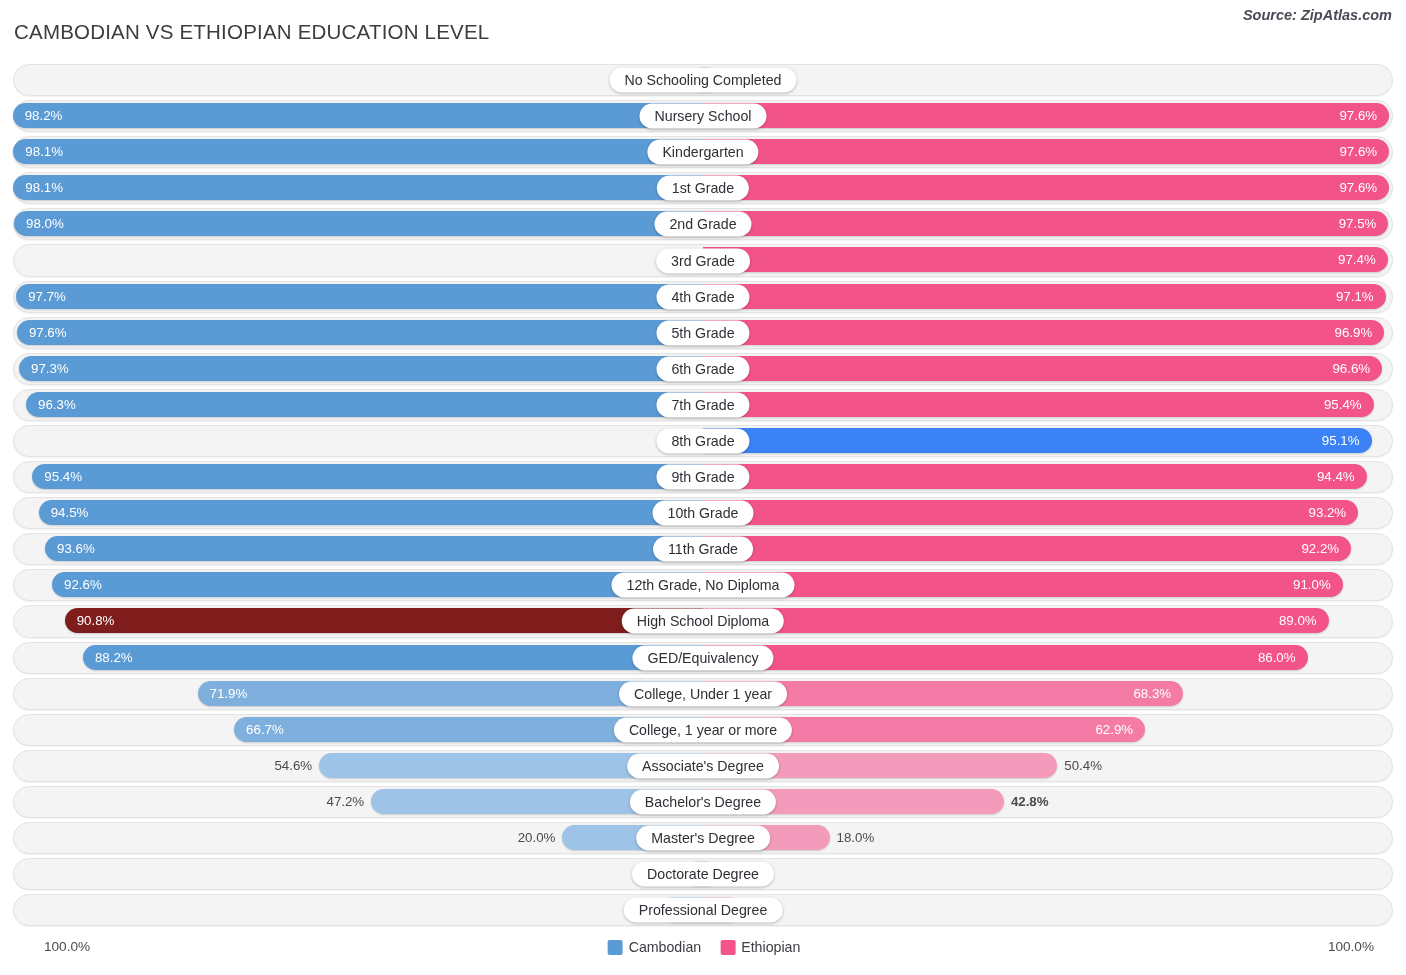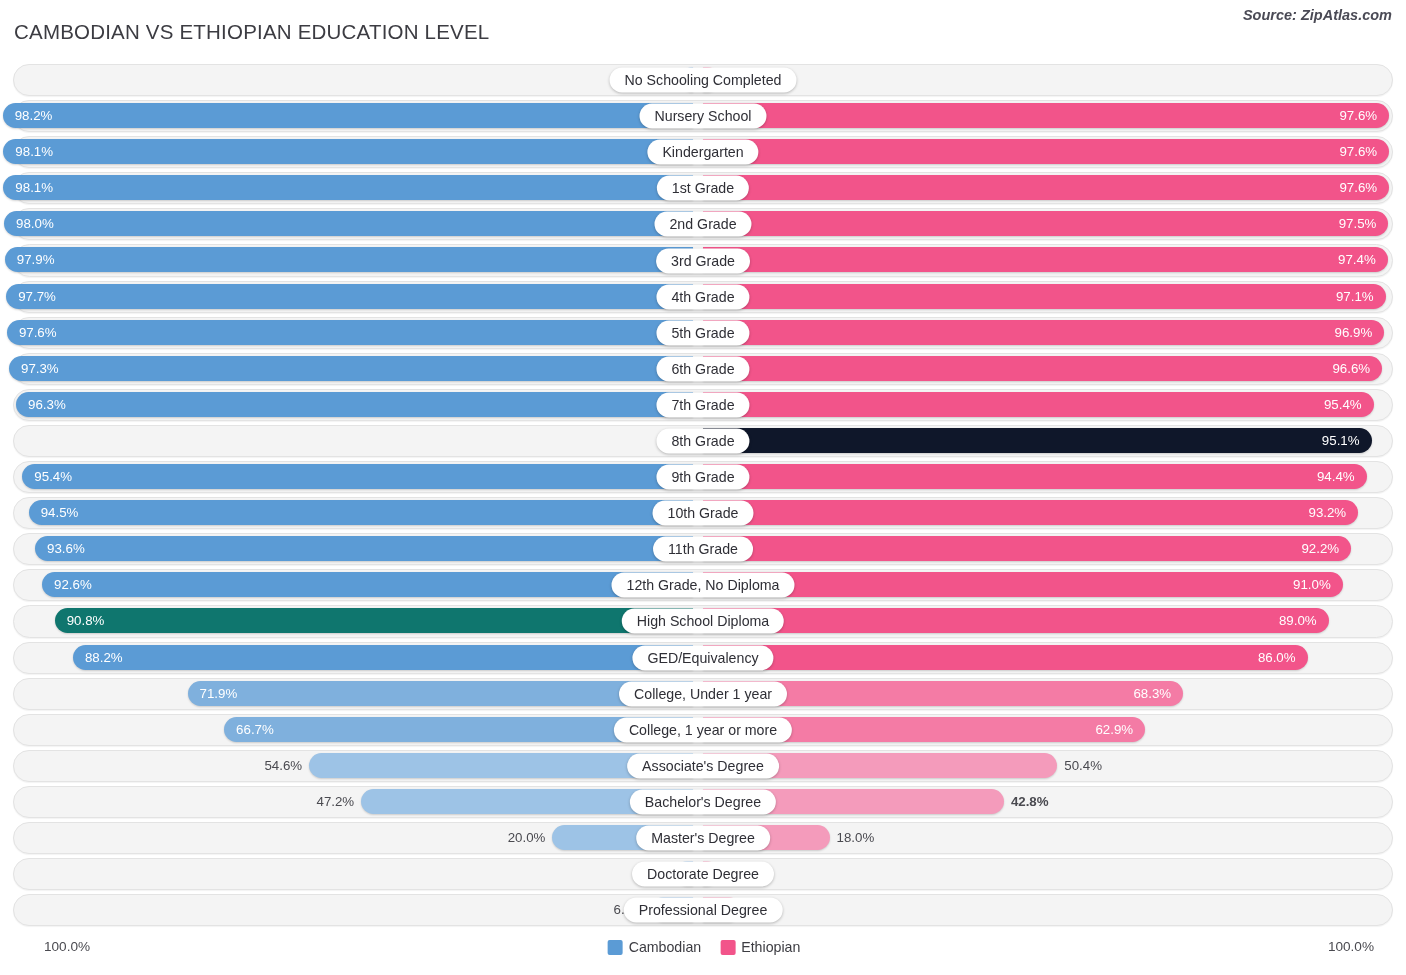--- a/index.html
+++ b/index.html
@@ -79,21 +79,21 @@
   .half.right { left: 50%; right: 0;  }
 
   .bar {
     position: absolute;
     top: 0;
     height: 25px;
     box-sizing: border-box;
     box-shadow: 0 1px 2px rgba(0,0,0,0.17);
   }
   .bar.left {
-    right: 10px;
+    right: 0;
     border-radius: 13px 0 0 13px;
     margin-left: 43px;
   }
   .bar.right {
     left: 0;
     border-radius: 0 13px 13px 0;
   }
 
   
   .val {
@@ -263,25 +263,20 @@
       </div>
       <div class="half right">
         <div class="bar right" style="width: 97.5%; background: rgb(242, 84, 138);">
           <span class="val inside-right">97.5%</span>
         </div>
       </div>
       <div class="pill">2nd Grade</div>
     </div>
     <div class="row">
       <div class="track"></div>
-      <div class="half left">
-        <div class="bar left" style="width: 97.9%; background: rgb(91, 155, 213);">
-          <span class="val inside-left">97.9%</span>
-        </div>
-      </div>
       <div class="half right">
         <div class="bar right" style="width: 97.4%; background: rgb(242, 84, 138);">
           <span class="val inside-right">97.4%</span>
         </div>
       </div>
       <div class="pill">3rd Grade</div>
     </div>
     <div class="row">
       <div class="track"></div>
       <div class="half left">
@@ -334,21 +329,21 @@
       <div class="half right">
         <div class="bar right" style="width: 95.4%; background: rgb(242, 84, 138);">
           <span class="val inside-right">95.4%</span>
         </div>
       </div>
       <div class="pill">7th Grade</div>
     </div>
     <div class="row">
       <div class="track"></div>
       <div class="half right">
-        <div class="bar right" style="width: 95.1%; background: #0f172a; text-align: right;">
+        <div class="bar right" style="width: 95.1%; background: #3b82f6; text-align: right;">
           <span class="val inside-right">95.1%</span>
         </div>
       </div>
       <div class="pill">8th Grade</div>
     </div>
     <div class="row">
       <div class="track"></div>
       <div class="half left">
         <div class="bar left" style="width: 95.4%; background: rgb(91, 155, 213);">
           <span class="val inside-left">95.4%</span>
@@ -399,21 +394,21 @@
       <div class="half right">
         <div class="bar right" style="width: 91%; background: rgb(242, 84, 138);">
           <span class="val inside-right">91.0%</span>
         </div>
       </div>
       <div class="pill">12th Grade, No Diploma</div>
     </div>
     <div class="row">
       <div class="track"></div>
       <div class="half left">
-        <div class="bar left" style="width: 90.8%; background: #0f766e;">
+        <div class="bar left" style="width: 90.8%; background: #7f1d1d;">
           <span class="val inside-left">90.8%</span>
         </div>
       </div>
       <div class="half right">
         <div class="bar right" style="width: 89%; background: rgb(242, 84, 138);">
           <span class="val inside-right">89.0%</span>
         </div>
       </div>
       <div class="pill">High School Diploma</div>
     </div>

